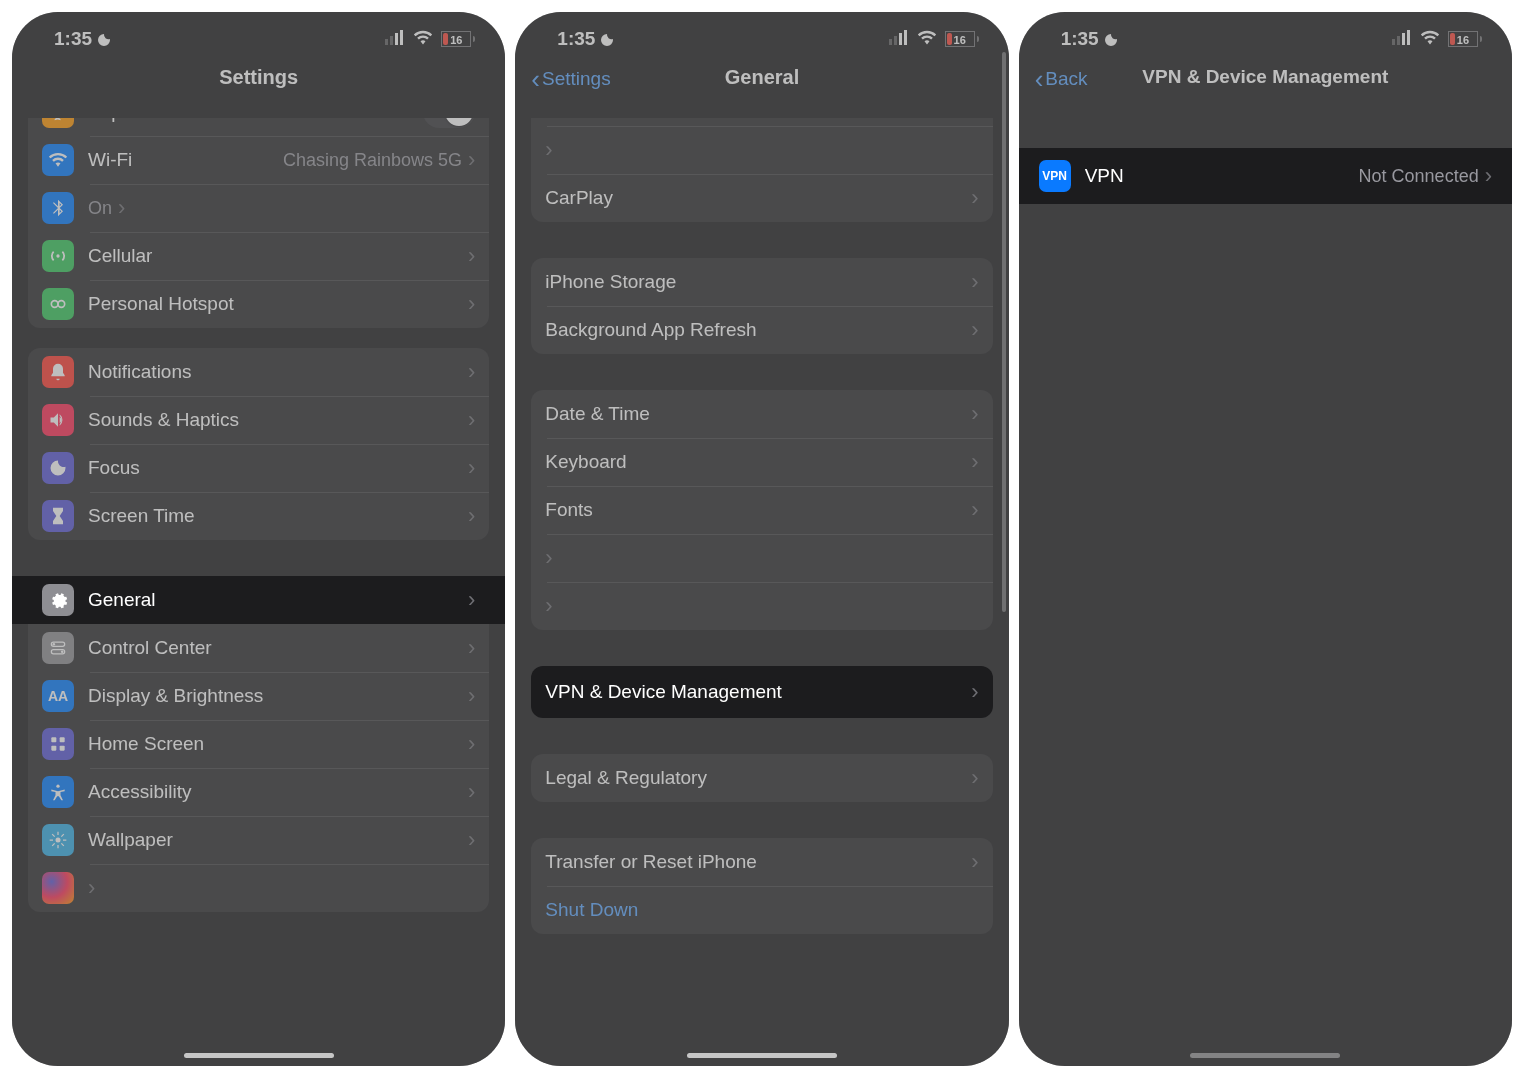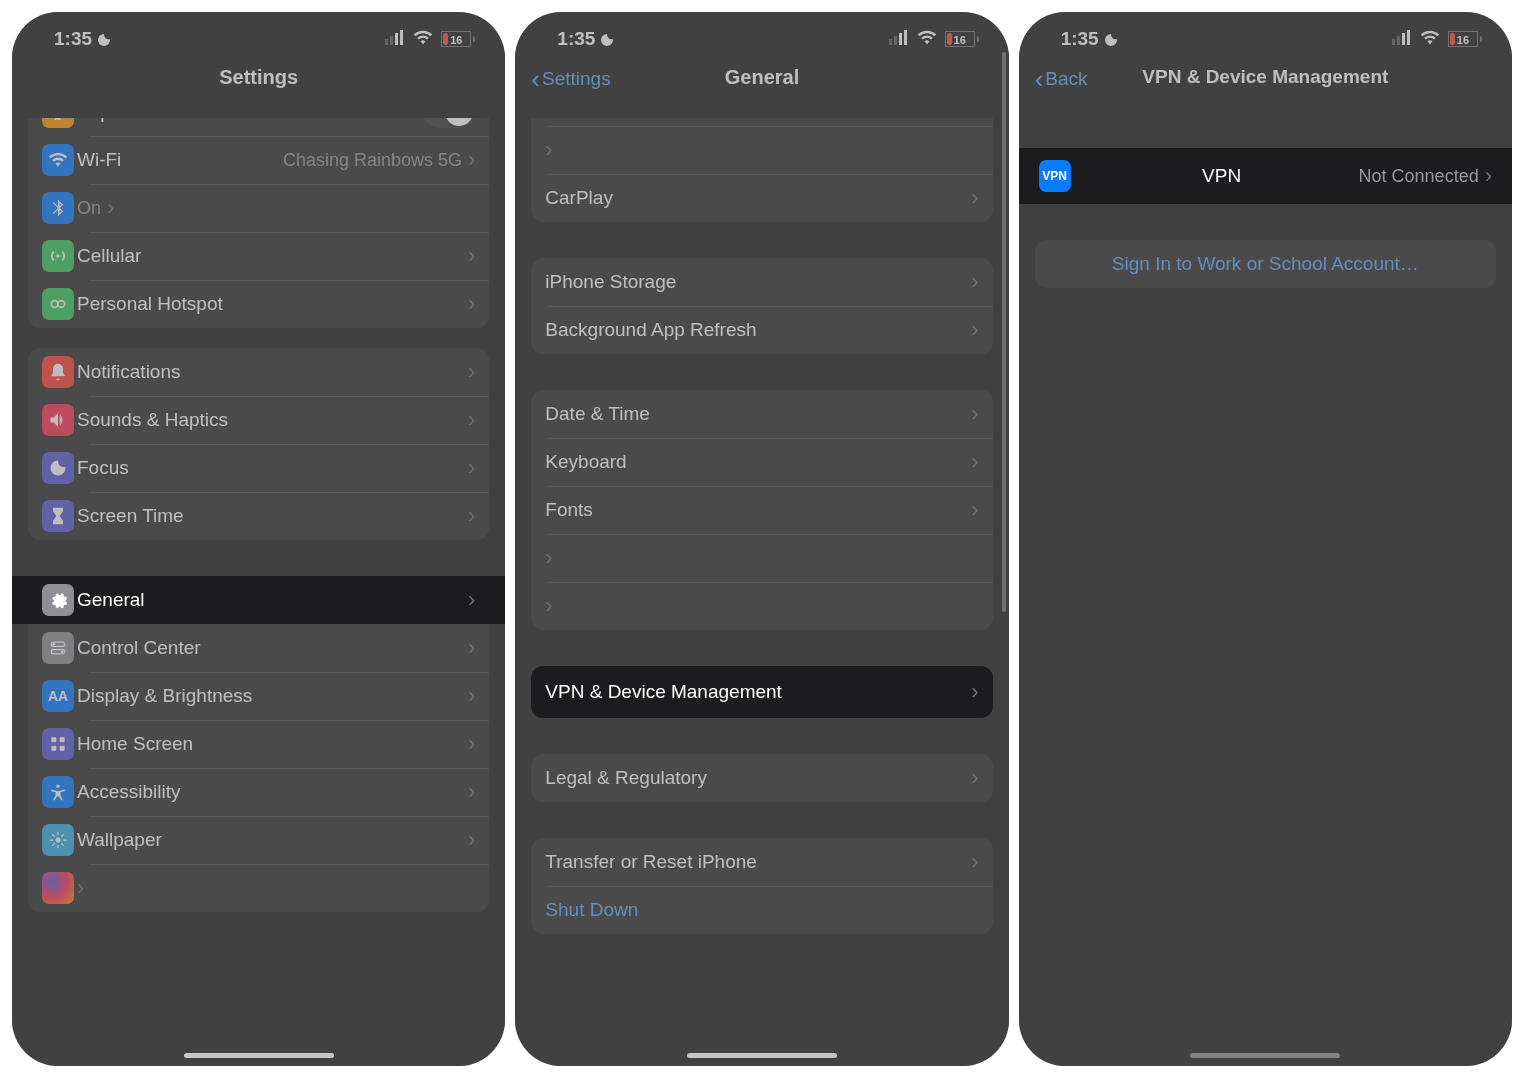--- a/index.html
+++ b/index.html
@@ -28,21 +28,21 @@
   .nav-back .chev { font-size:26px; line-height:1; }
 
   .scroll-area { position:absolute; top:106px; bottom:0; left:0; right:0; overflow:hidden; }
 
   
   .group { margin: 0 16px 36px 16px; background:#2c2c2e; border-radius:12px; overflow:hidden; }
   .group.flush { margin-left:0; margin-right:0; border-radius:0; }
   .row { display:flex; align-items:center; height:48px; padding:0 14px; position:relative; }
   .row + .row::before { content:""; position:absolute; top:0; left:62px; right:0; height:1px; background:rgba(255,255,255,0.12); }
   .row.noicon + .row.noicon::before { left:16px; }
-  .row-icon { width:32px; height:32px; border-radius:7px; margin-right:3px; display:flex; align-items:center; justify-content:center; flex-shrink:0; }
+  .row-icon { width:32px; height:32px; border-radius:7px; margin-right:14px; display:flex; align-items:center; justify-content:center; flex-shrink:0; }
   .row-icon svg { width:20px; height:20px; }
   .row-label { flex:1; color:#fff; font-size:19px; white-space:nowrap; overflow:hidden; text-overflow:ellipsis; }
   .row-detail { color:#98989f; font-size:18px; margin-right:6px; white-space:nowrap; }
   .row-chevron { color:#6e6e73; font-size:22px; font-weight:400; }
   .toggle { width:52px; height:32px; border-radius:16px; background:#39393d; position:relative; }
   .toggle .knob { position:absolute; width:28px; height:28px; border-radius:50%; background:#fff; top:2px; right:2px; box-shadow:0 1px 2px rgba(0,0,0,0.4); }
 
   
   .highlight-wrap { position: relative; z-index: 60; }
   .highlight-bg { position:absolute; inset:0; background:#1c1c1e; z-index:-1; border-radius:12px; }
@@ -415,38 +415,33 @@
     </div>
 
     <div class="nav-bar">
       <div class="nav-back">
           <span class="chev">‹</span>
           <span>Back</span>
         </div>
       <div class="nav-title" style="font-size:19px;">VPN &amp; Device Management</div>
     </div>
 
-    <div class="scroll-area" style="top:106px;text-align:center;">
+    <div class="scroll-area" style="top:106px;">
       <div style="height:30px;"></div>
 
       <div class="highlight-wrap fullwidth">
         <div class="highlight-bg"></div>
         <div class="row" style="height:56px; padding:0 20px;">
           <div class="vpn-icon">VPN</div>
           <div style="width:14px;"></div>
           <div class="row-label">VPN</div>
           <div class="row-detail">Not Connected</div>
           <div class="row-chevron">›</div>
         </div>
       </div>
 
       <div style="height:36px;"></div>
 
-      <div class="group">
-        <div class="row noicon">
-          <div class="row-label link-row">Sign In to Work or School Account…</div>
-        </div>
-      </div>
     </div>
     <div class="home-indicator" style="background:rgba(255,255,255,0.35);"></div>
   </div>
 
 </div>
 
 </body></html>

